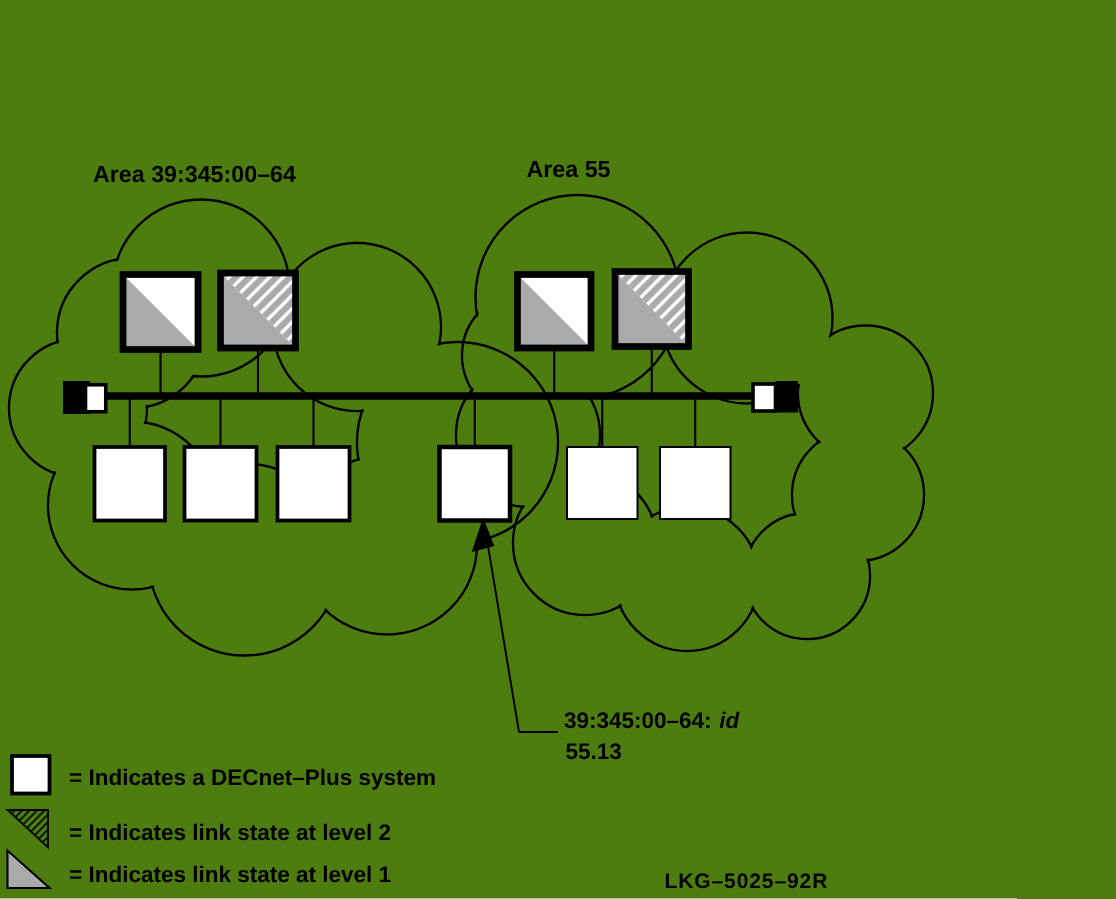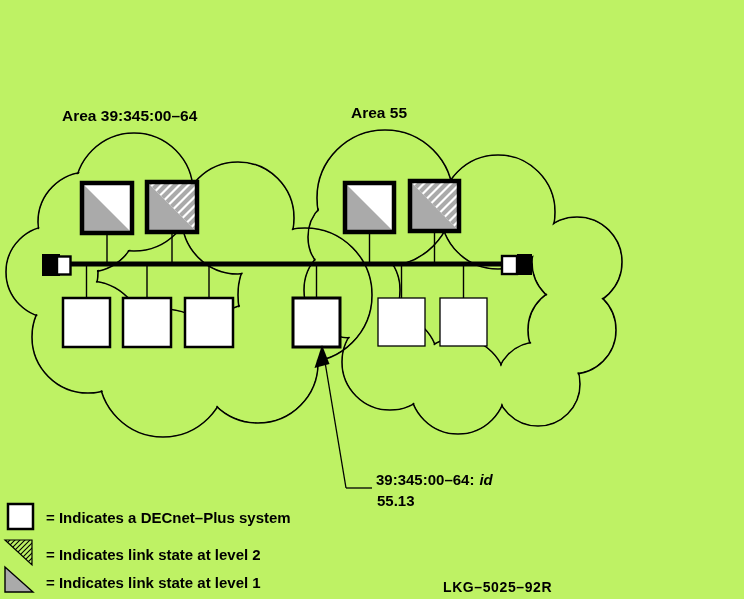--- a/index.html
+++ b/index.html
@@ -1,19 +1,19 @@
 <!DOCTYPE html>
 <html><head>
 <meta charset="utf-8">
 <style>
   html,body{margin:0;padding:0;background:#ffffff;}
   .canvas{
     position:relative;
     width:744px;height:599px;
-    background:#bef264;
+    background:#4d7c0f;
     overflow:hidden;
     font-family:"Liberation Sans", sans-serif;
   }
   svg text{
     font-family:"Liberation Sans", sans-serif;
     font-weight:bold;
     fill:#000000;
   }
   .lbl{font-size:15.5px;}
   .ann{font-size:15px;}

